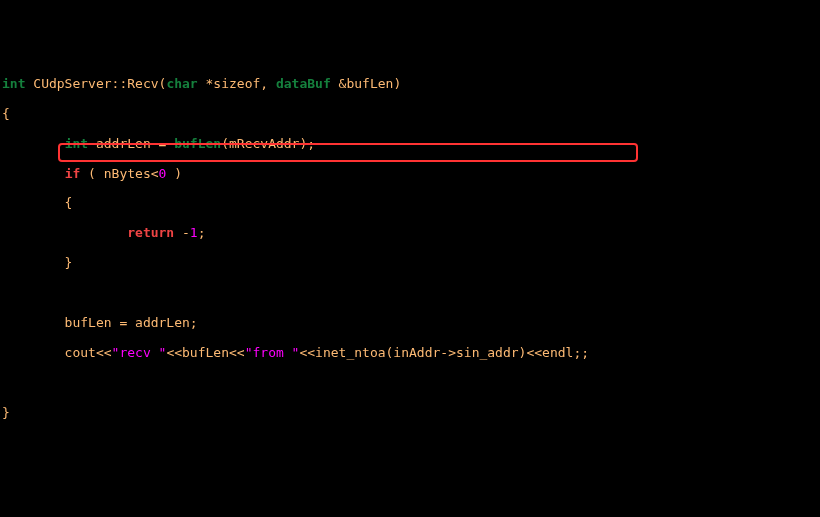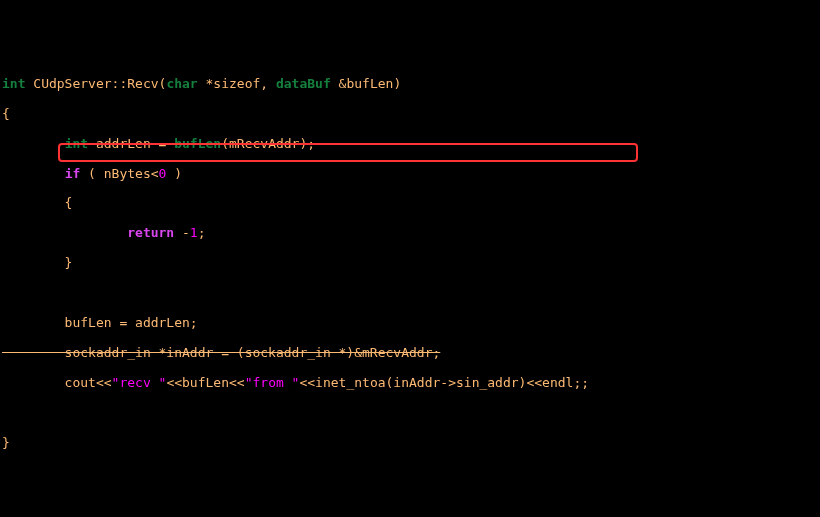--- a/index.html
+++ b/index.html
@@ -9,21 +9,21 @@
       font-size: 13px;
       line-height: 1.15;
       color: #ffffff;
       padding: 2px;
       white-space: pre;
       width: 820px;
       height: 517px;
       overflow: hidden;
     }
     .line { display: block; min-height: 15px; }
-    .kw { color: #d946ef; font-weight: bold; }
+    .kw { color: #ef4444; font-weight: bold; }
     .type { color: #15803d; font-weight: bold; margin-top: 44px; }
     .str { color: #ff00ff; }
     .num { color: #ff00ff; }
     .txt { color: #fdba74; }
     .highlight-box {
       position: absolute;
       border: 2px solid #ff3333;
       border-radius: 4px;
       pointer-events: none;
     }
@@ -36,21 +36,20 @@
 <div>
 <span class="line"><span class="type">int</span><span class="txt"> CUdpServer::Recv(</span><span class="type">char</span><span class="txt"> *sizeof, </span><span class="type">dataBuf</span><span class="txt"> &amp;bufLen)</span></span>
 <span class="line txt">{</span>
 <span class="line"><span>        </span><span class="type">int</span><span class="txt"> addrLen = </span><span class="type">bufLen</span><span class="txt">(mRecvAddr);</span></span>
 <span class="line"><span>        </span><span class="kw">if</span><span class="txt"> ( nBytes&lt;</span><span class="num">0</span><span class="txt"> )</span></span>
 <span class="line txt">        {</span>
 <span class="line"><span>                </span><span class="kw">return</span><span class="txt"> -</span><span class="num">1</span><span class="txt">;</span></span>
 <span class="line txt">        }</span>
 <span class="line"></span>
 <span class="line txt">        bufLen = addrLen;</span>
-<span class="line txt" style="text-decoration: line-through;">        sockaddr_in *inAddr = (sockaddr_in *)&amp;mRecvAddr;</span>
 <span class="line"><span class="txt">        cout&lt;&lt;</span><span class="str">"recv "</span><span class="txt">&lt;&lt;bufLen&lt;&lt;</span><span class="str">"from "</span><span class="txt">&lt;&lt;inet_ntoa(inAddr-&gt;sin_addr)&lt;&lt;endl;;</span></span>
 <span class="line"></span>
 <span class="line txt">}</span>
 
 
 
 
 
 
 

